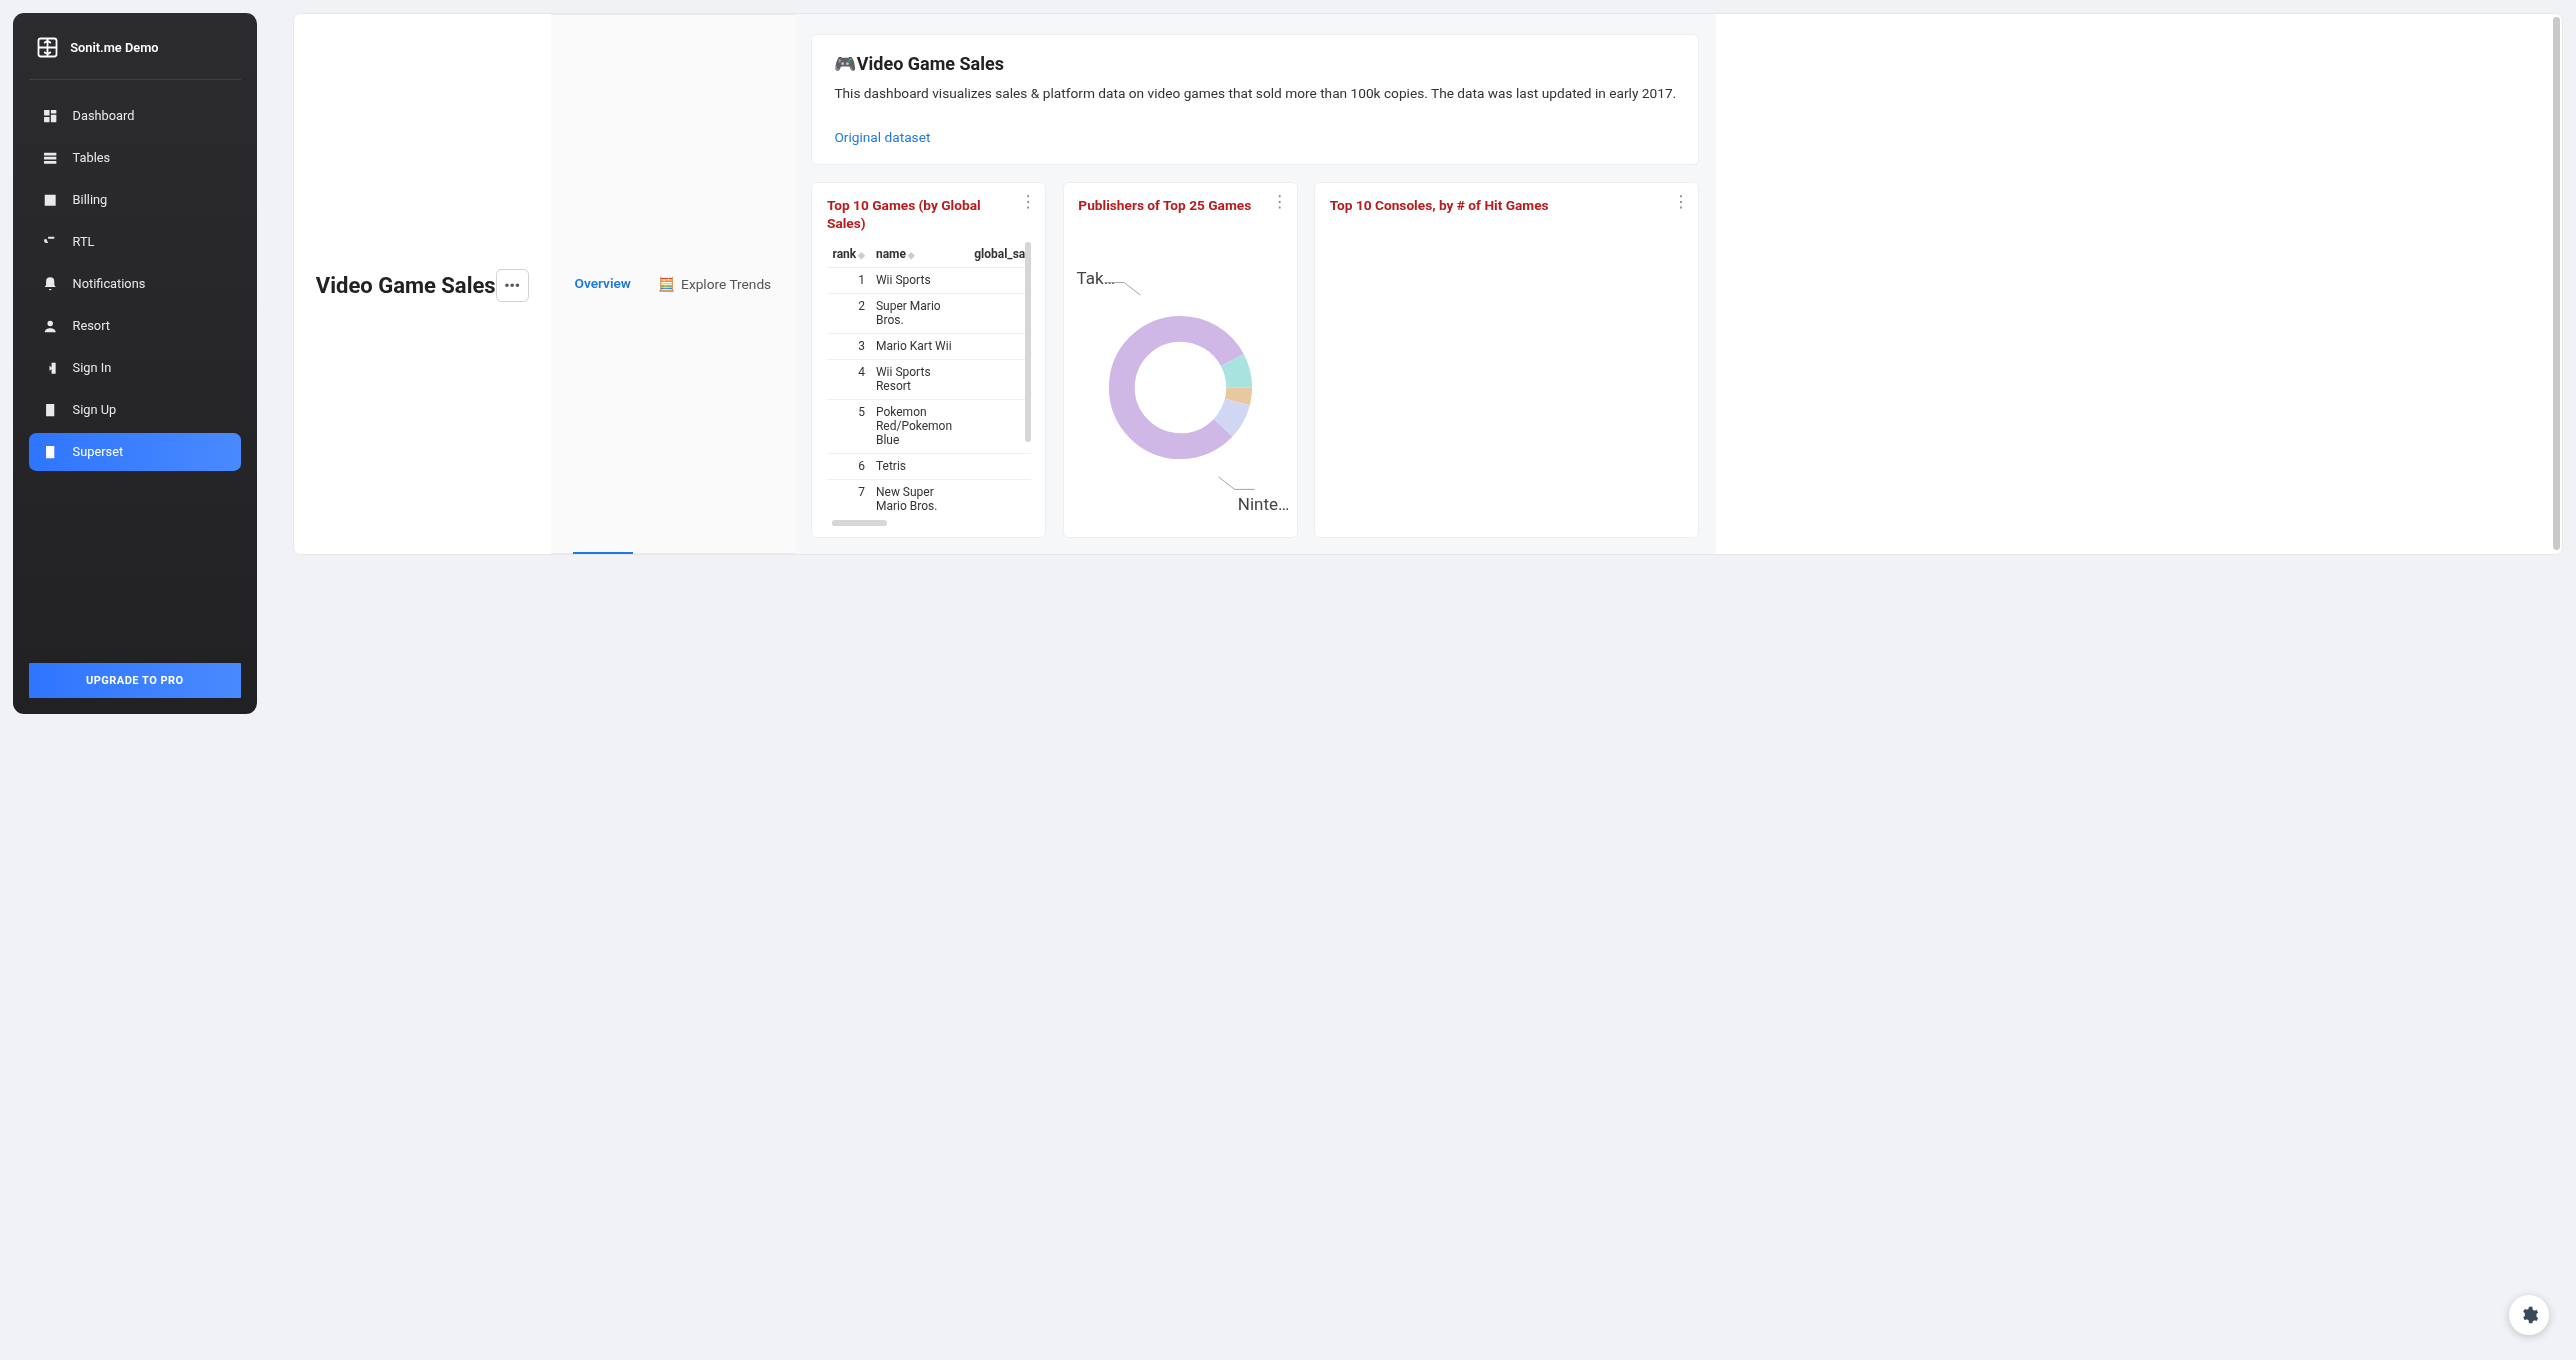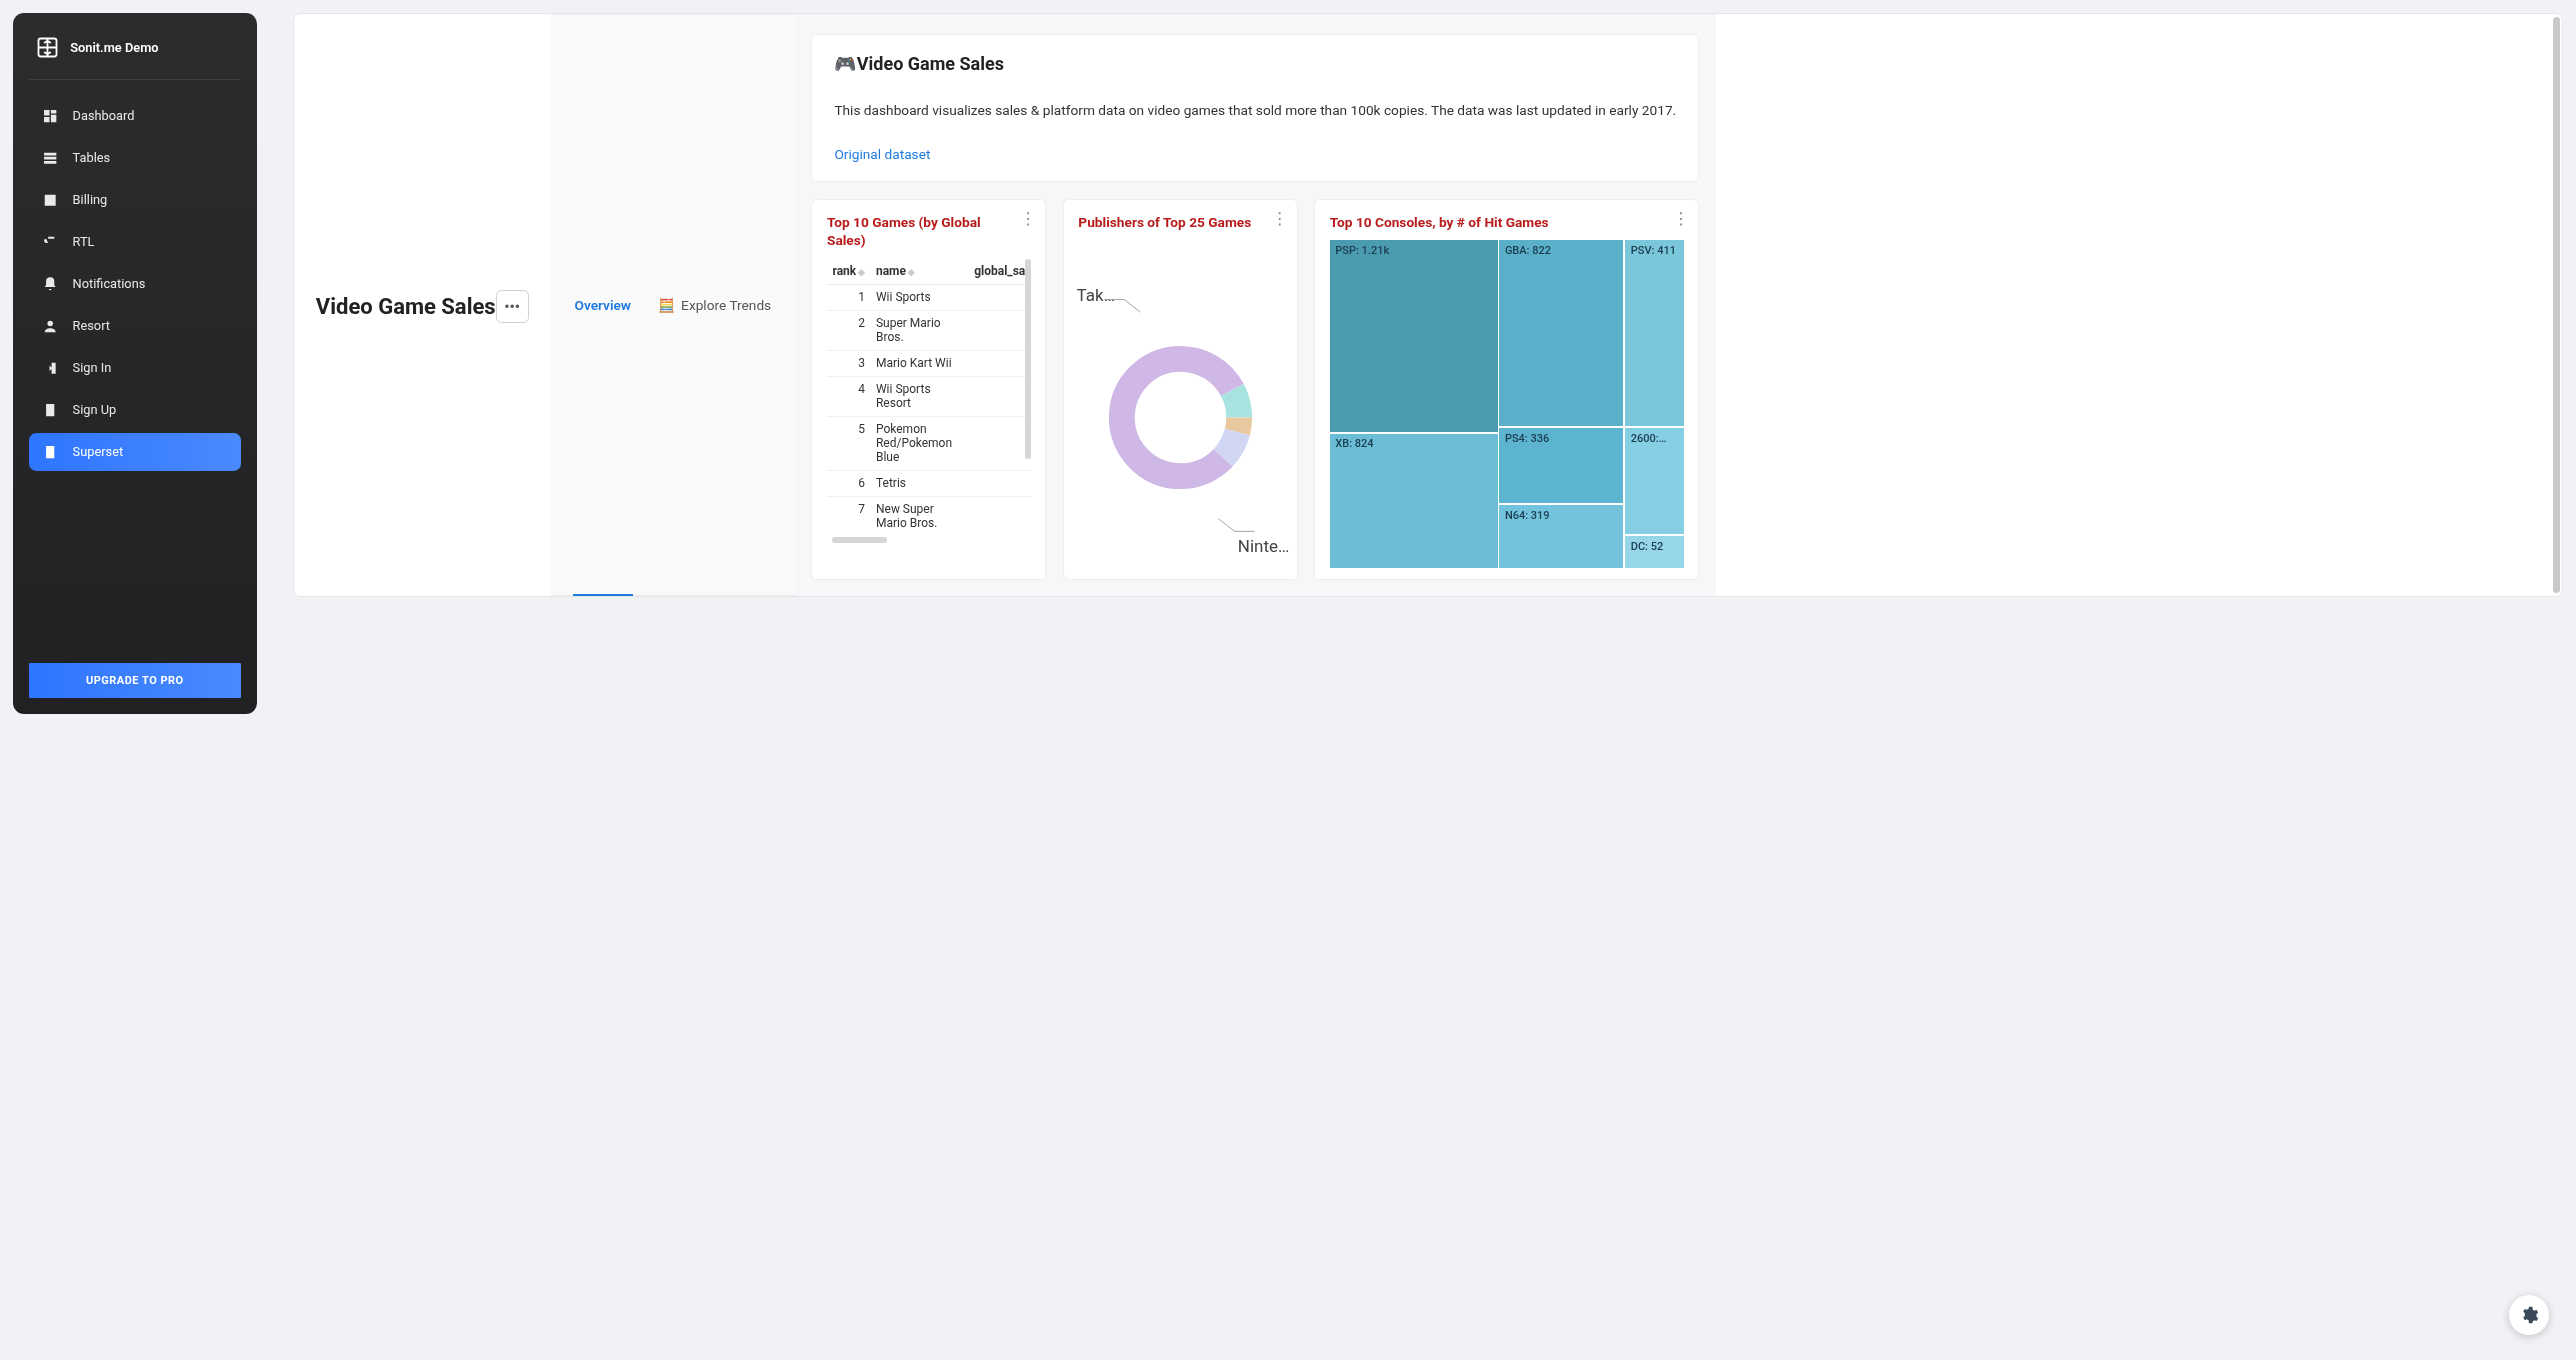--- a/index.html
+++ b/index.html
@@ -23,21 +23,21 @@
 .page-card{background:#fff;border-radius:7.3px;border:0.9px solid #e6e6e6;display:flex;flex-direction:row;min-width:0;position:relative}
 .page-header{display:flex;align-items:center;justify-content:space-between;padding:20px 22px 16.4px 22px}
 .page-title{font-size:22px;font-weight:700;color:#222}
 .more-btn{width:33px;height:33px;border:0.9px solid #d0d0d0;border-radius:5.5px;display:flex;align-items:center;justify-content:center;cursor:pointer;color:#555;font-weight:700}
 .tabs{display:flex;gap:24px;padding:0 22px;border-top:0.9px solid #ececec;border-bottom:0.9px solid #ececec;background:#fafafa}
 .tab{padding:11px 1.8px;font-size:13.7px;color:#555;cursor:pointer;display:flex;align-items:center;gap:5.5px}
 .tab.active{color:#1f7ae0;border-bottom:2.7px solid #1f7ae0;font-weight:600;margin-bottom:-0.9px}
 .content{padding:20px 16.4px 16.4px 16.4px;display:flex;flex-direction:column;gap:16.4px;overflow:auto;background:#f6f7f8}
 
 .intro-card{background:#fff;border:0.9px solid #eee;border-radius:5.5px;padding:18px 22px}
-.intro-title{font-size:18px;font-weight:700;margin-bottom:26px;color:#222}
+.intro-title{font-size:18px;font-weight:700;margin-bottom:9px;color:#222}
 .intro-text{font-size:13.7px;color:#333;margin-bottom:25px;line-height:1.5}
 .intro-link{color:#1f7ae0;font-size:13.7px;cursor:pointer}
 
 .panels{display:flex;gap:16.4px;min-width:0}
 .panel{background:#fff;border:0.9px solid #eee;border-radius:5.5px;padding:12.8px 14.6px 11px 14.6px;position:relative;display:flex;flex-direction:column;min-width:0}
 .panel-small{width:235px;flex-shrink:0}
 .panel-med{width:235px;flex-shrink:0}
 .panel-large{flex:1;min-width:0}
 .panel-title{font-size:13.7px;font-weight:700;color:#b91c1c;padding-right:22px;line-height:1.35;margin-bottom:9px}
 .panel-menu{position:absolute;top:11px;right:9px;color:#888;cursor:pointer;font-size:16.4px;line-height:1}
@@ -246,36 +246,20 @@
               <svg style="position:absolute;bottom:33px;right:27px" width="46" height="18" viewBox="0 0 50 20">
                   <line x1="50" y1="16" x2="28" y2="16" stroke="#999"></line>
                   <line x1="28" y1="16" x2="10" y2="2" stroke="#999"></line>
                 </svg>
             </div>
           </div>
 
           <div class="panel panel-large">
             <div class="panel-menu">⋮</div>
             <div class="panel-title">Top 10 Consoles, by # of Hit Games</div>
-            <div class="treemap">
-              <div class="tm-col" style="flex:1.15">
-                <div class="tm-cell c1" style="flex:1.45">PSP: 1.21k</div>
-                <div class="tm-cell c3" style="flex:1">XB: 824</div>
-              </div>
-              <div class="tm-col" style="flex:0.85">
-                <div class="tm-cell c2" style="flex:1.45">GBA: 822</div>
-                <div class="tm-cell c6" style="flex:0.55">PS4: 336</div>
-                <div class="tm-cell c7" style="flex:0.45">N64: 319</div>
-              </div>
-              <div class="tm-col" style="flex:0.40">
-                <div class="tm-cell c4" style="flex:1.45">PSV: 411</div>
-                <div class="tm-cell c8" style="flex:0.8">2600:…</div>
-                <div class="tm-cell c9" style="flex:0.2">DC: 52</div>
-              </div>
-            </div>
           </div>
 
         </div>
       </div>
     </div>
   </main>
 </div>
 
 <div class="fab">
   <svg viewBox="0 0 24 24">

